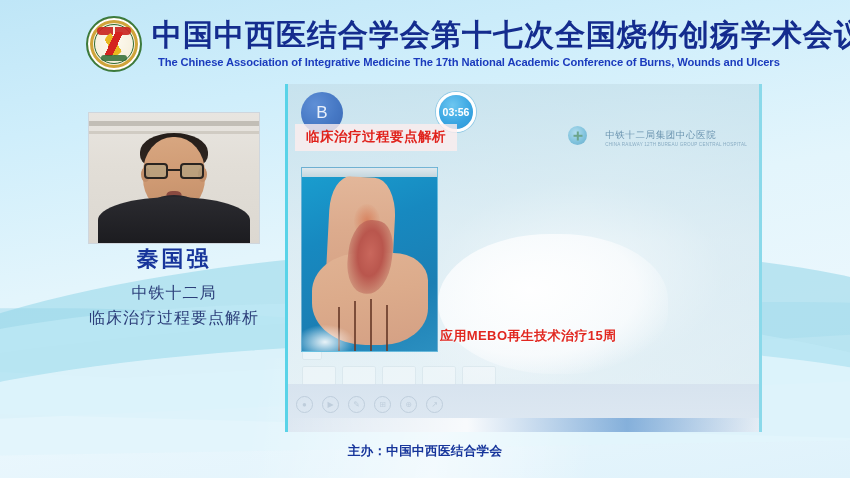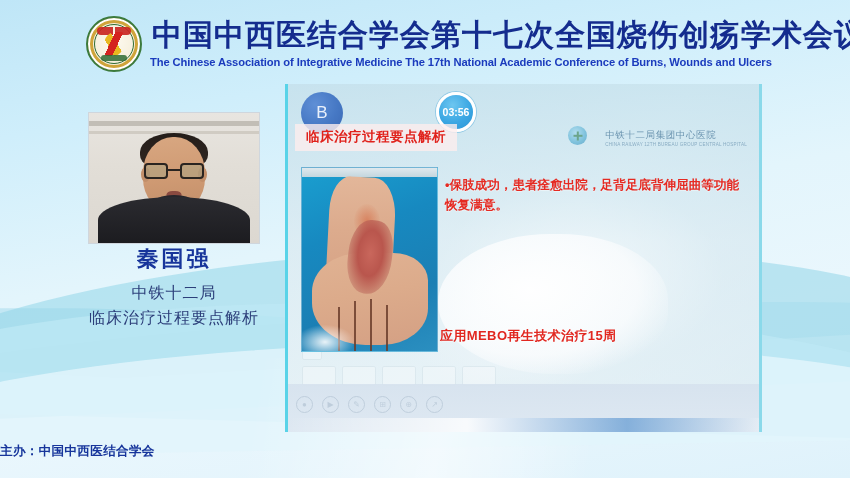--- a/index.html
+++ b/index.html
@@ -51,21 +51,21 @@
     position:absolute; left:50%; bottom:9px; transform:translateX(-50%);
     width:26px; height:6px; border-radius:3px; background:#2f6b32; opacity:.85;
   }
   .title-zh {
     position:absolute; left:152px; top:15px;
     font-family:"DejaVu Sans","Liberation Sans",sans-serif;
     font-size:30px; font-weight:bold; letter-spacing:1px;
     color:#142c8e; white-space:nowrap;
   }
   .title-en {
-    position:absolute; left:150px; top:56px;
+    position:absolute; left:158px; top:56px;
     font-size:11.2px; font-weight:bold; color:#1b3bbd; white-space:nowrap;
     letter-spacing:-.1px;
   }
 
   
   .speaker { position:absolute; left:88px; top:112px; width:172px; z-index:5; }
   .cam {
     width:172px; height:132px; position:relative; overflow:hidden;
     background:linear-gradient(180deg,#e8e5e0 0%,#e2ded7 40%,#dcd8d1 100%);
     border:1px solid #cfd6dd;
@@ -247,21 +247,21 @@
     font-size:8px; color:#5d7994;
   }
   .slide-glow {
     position:absolute; left:0; bottom:0; width:100%; height:14px;
     background:linear-gradient(90deg,rgba(255,255,255,0) 0%,rgba(255,255,255,.8) 38%,rgba(60,130,200,.55) 72%,rgba(255,255,255,.2) 100%);
   }
 
   
   .footer {
     position:absolute; left:0; bottom:18px; width:100%; z-index:6;
-    display:flex; gap:44px;
+    display:flex; justify-content:center; gap:44px;
     font-size:12.6px; font-weight:bold; color:#17359b; letter-spacing:.3px;
   }
   .footer span { white-space:nowrap; }
 </style>
 </head>
 <body>
 
 <div class="bg-waves">
   <div class="wave w5"></div>
   <div class="wave w4"></div>
@@ -342,21 +342,20 @@
     <div class="foot"></div>
     <div class="wound2"></div>
     <div class="wound"></div>
     <div class="toe" style="left:36px;height:44px;"></div>
     <div class="toe" style="left:52px;height:50px;"></div>
     <div class="toe" style="left:68px;height:52px;"></div>
     <div class="toe" style="left:84px;height:46px;"></div>
     <div class="hl"></div>
   </div>
 
-  <div class="slide-bullet">•保肢成功，患者痊愈出院，足背足底背伸屈曲等功能恢复满意。</div>
   <div class="slide-caption">应用MEBO再生技术治疗15周</div>
 
   <div class="slide-controls">
     <div class="ctl">●</div>
     <div class="ctl">▶</div>
     <div class="ctl">✎</div>
     <div class="ctl">⊞</div>
     <div class="ctl">⊕</div>
     <div class="ctl">↗</div>
   </div>

